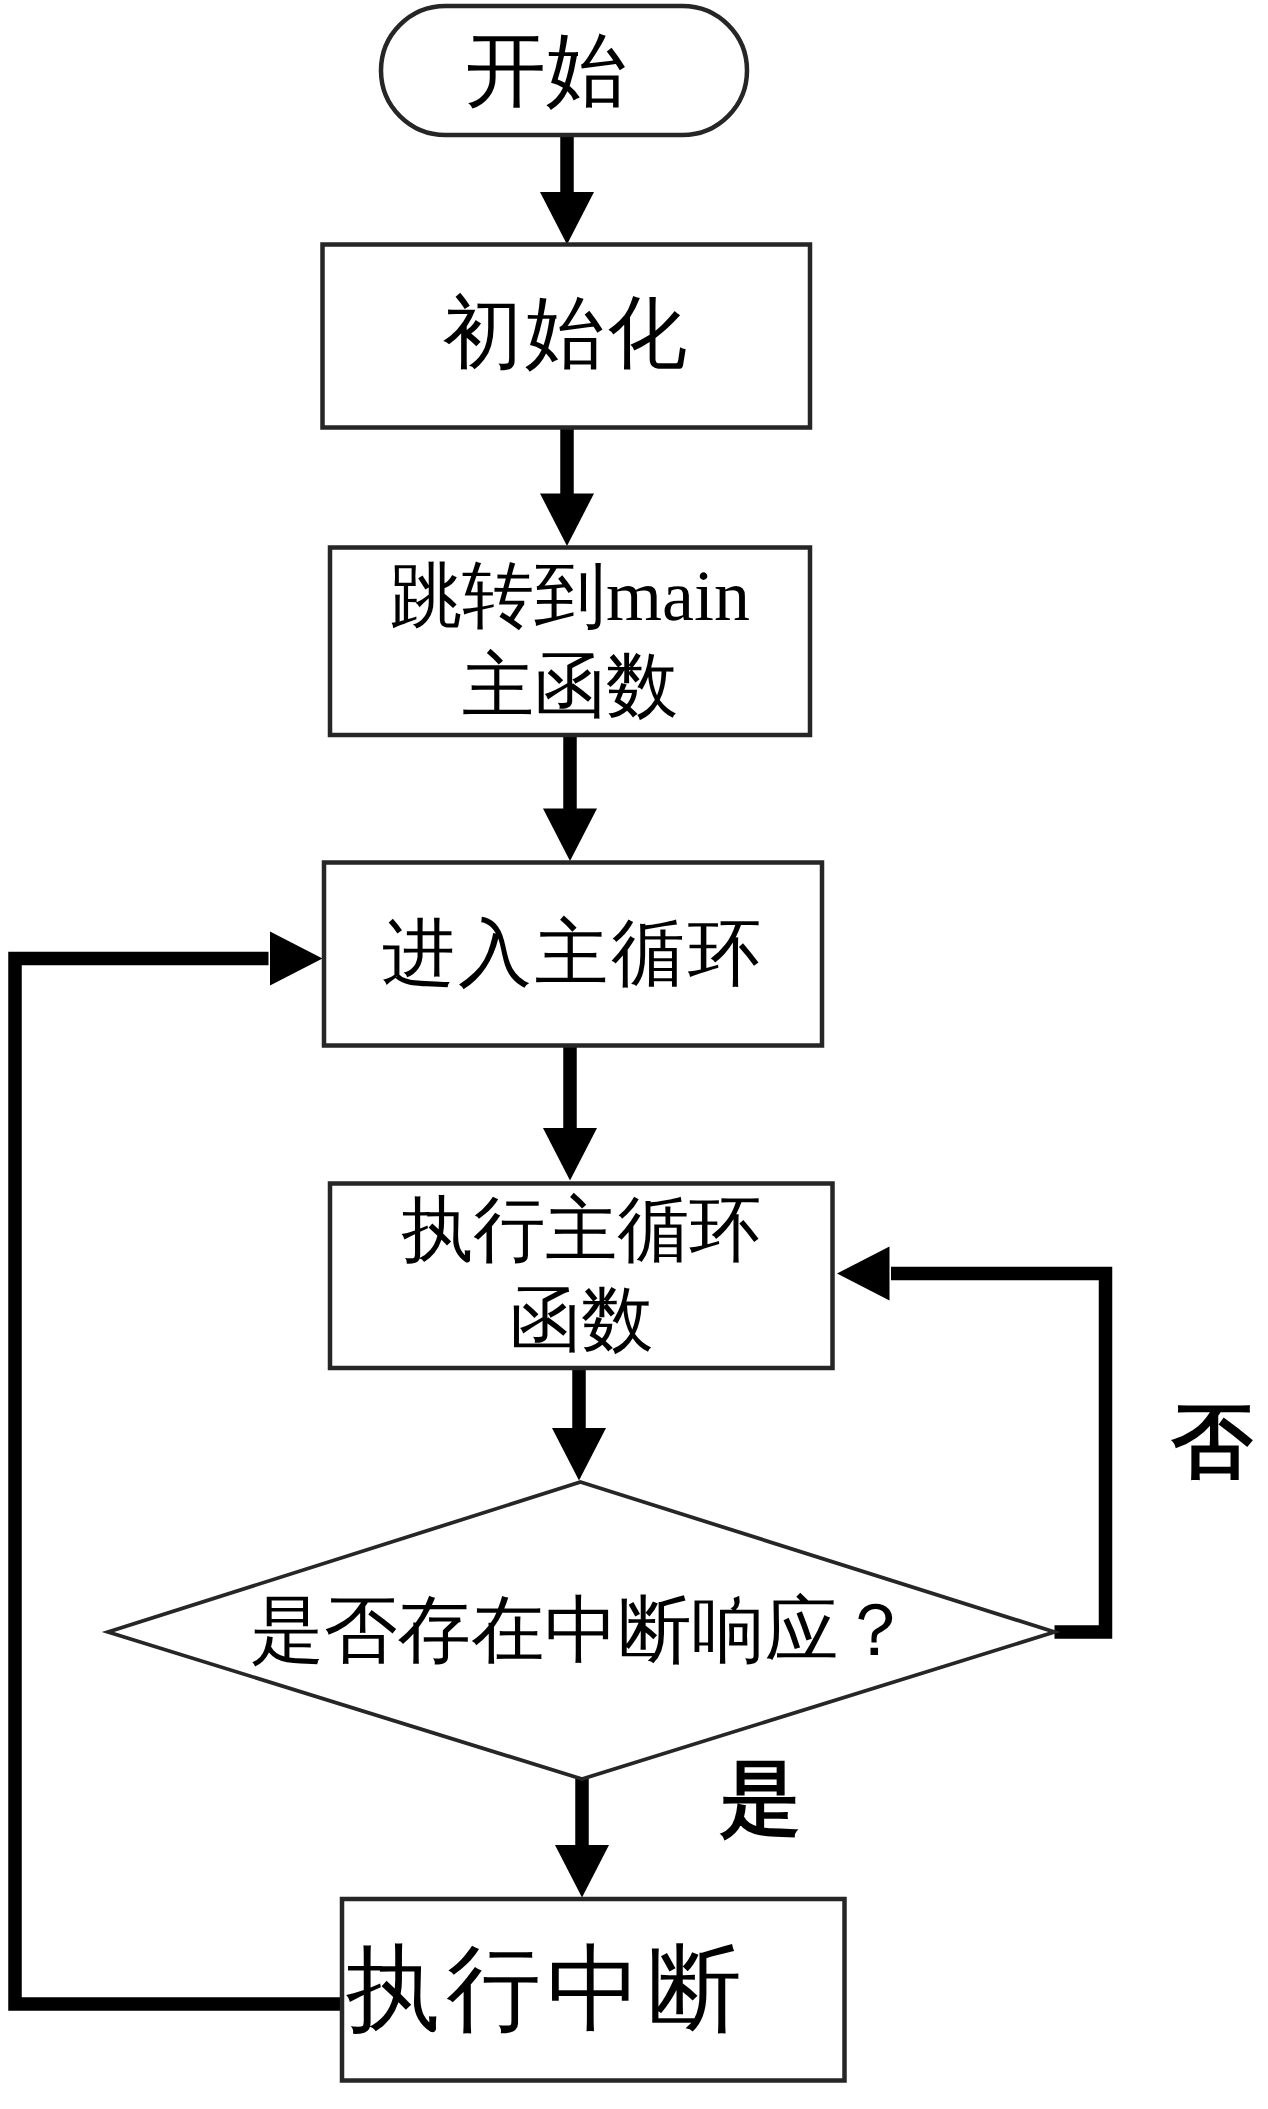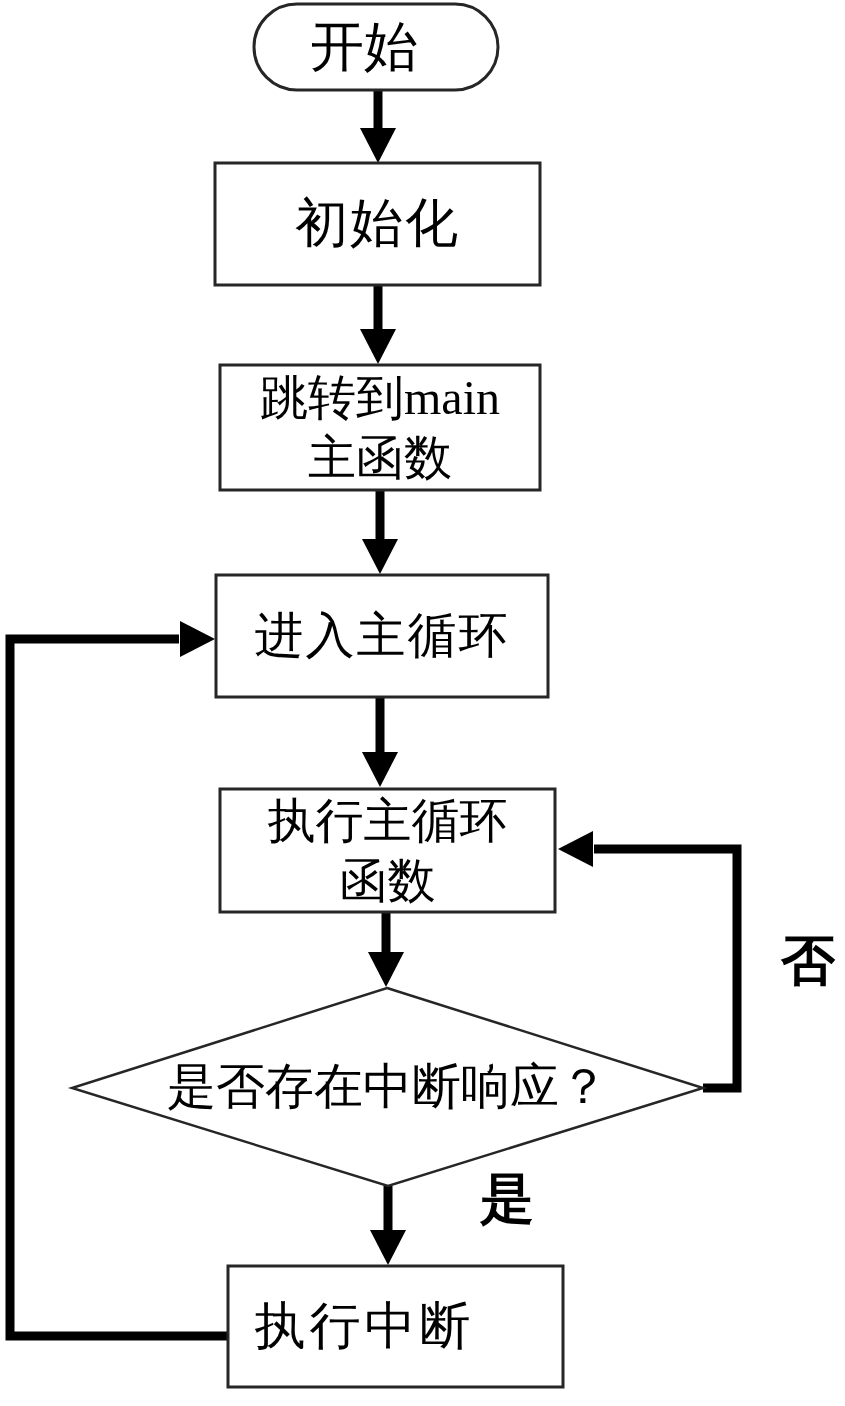--- a/index.html
+++ b/index.html
@@ -30,21 +30,21 @@
     white-space: pre-line;
     color: var(--ink, #000000);
     line-height: 1.24;
   }
   .lbl-start     { left: 242px; top: 4px;    width: 244px; height: 86px;  font-size: 54px; }
   .lbl-init      { left: 215px; top: 163px;  width: 325px; height: 122px; font-size: 53px; letter-spacing: 2px; border-radius: 19px; }
   .lbl-jump      { left: 220px; top: 365px;  width: 320px; height: 125px; font-size: 48px; }
   .lbl-enter     { left: 216px; top: 575px;  width: 332px; height: 122px; font-size: 49px; letter-spacing: 2px; }
   .lbl-exec      { left: 220px; top: 789px;  width: 335px; height: 123px; font-size: 48px; }
   .lbl-decision  { left: 72px;  top: 988px;  width: 631px; height: 198px; font-size: 49px; }
-  .lbl-interrupt { left: 228px; top: 1266px; width: 273px; height: 121px; font-size: 51px; letter-spacing: 4px; text-align: right; }
+  .lbl-interrupt { left: 228px; top: 1266px; width: 273px; height: 121px; font-size: 63px; letter-spacing: 4px; text-align: right; }
   .edge-label {
     position: absolute;
     font-family: "Liberation Sans", "DejaVu Sans", sans-serif;
     font-weight: bold;
     font-size: 54px;
     color: var(--ink, #000000);
     display: flex;
     align-items: center;
     justify-content: center;
   }

